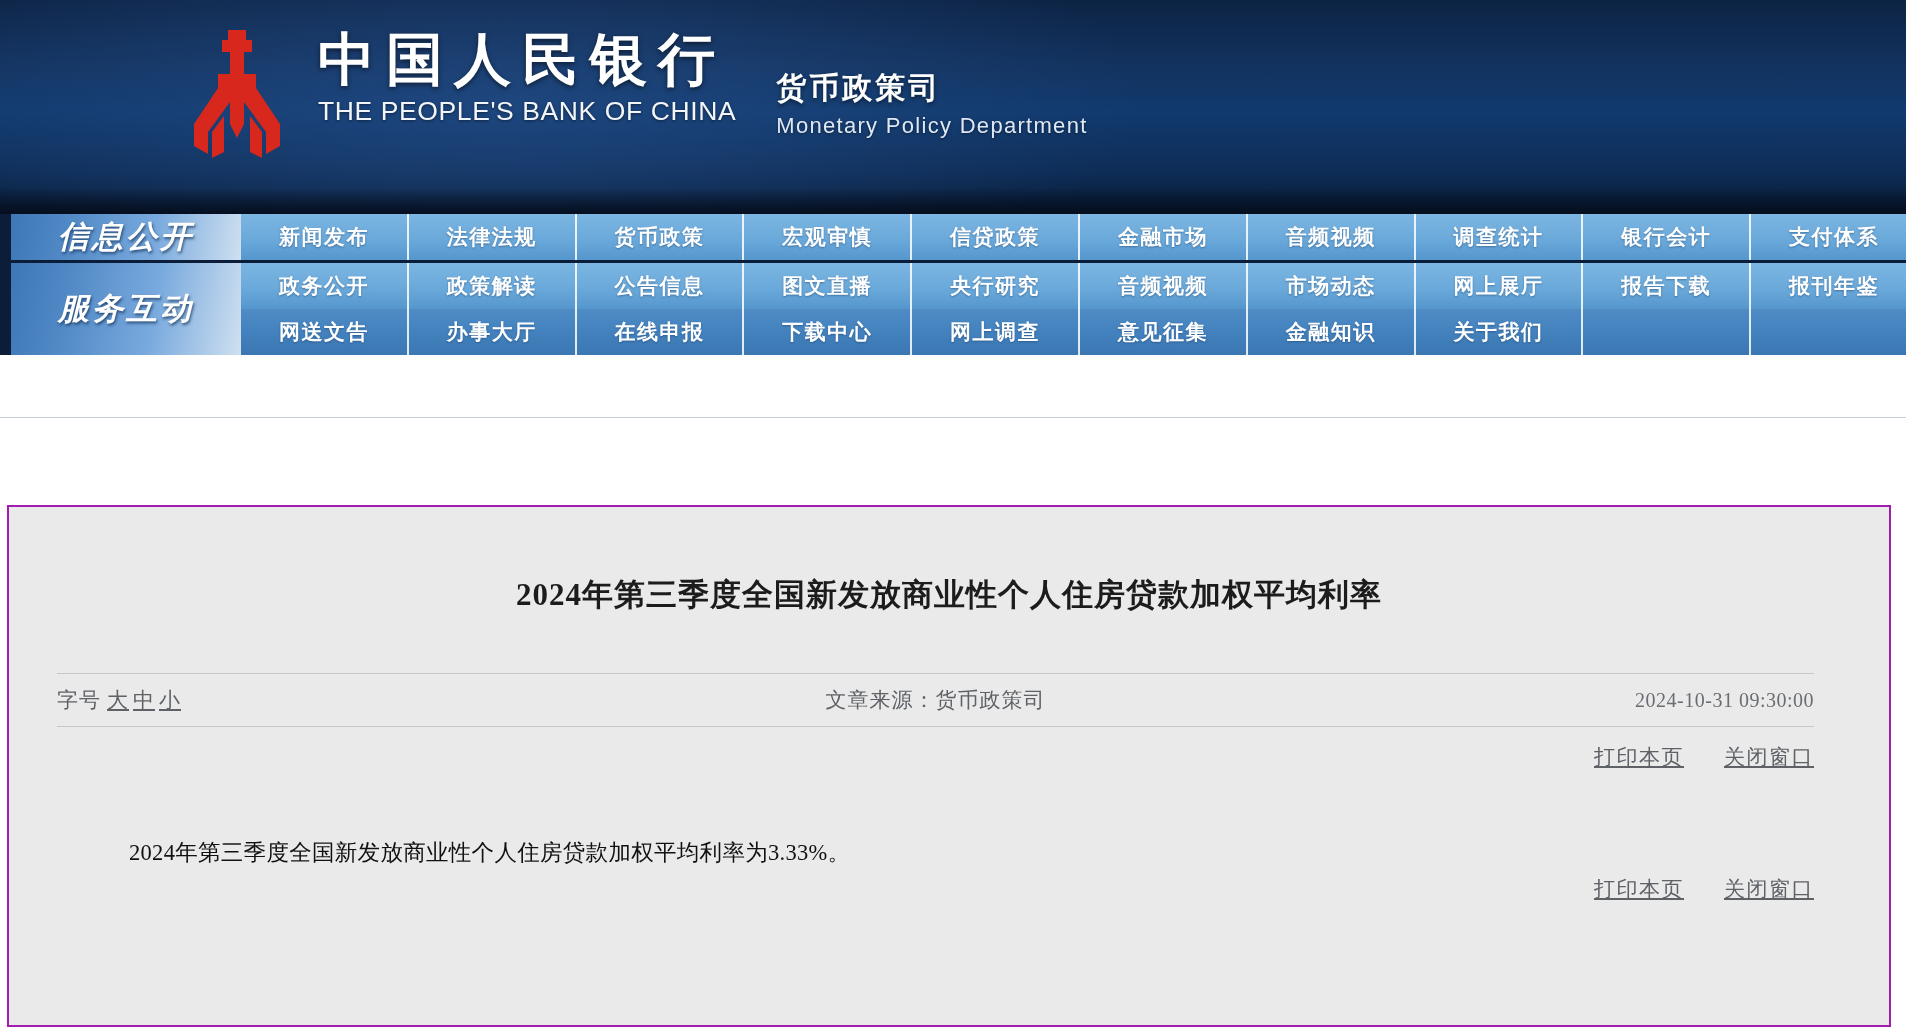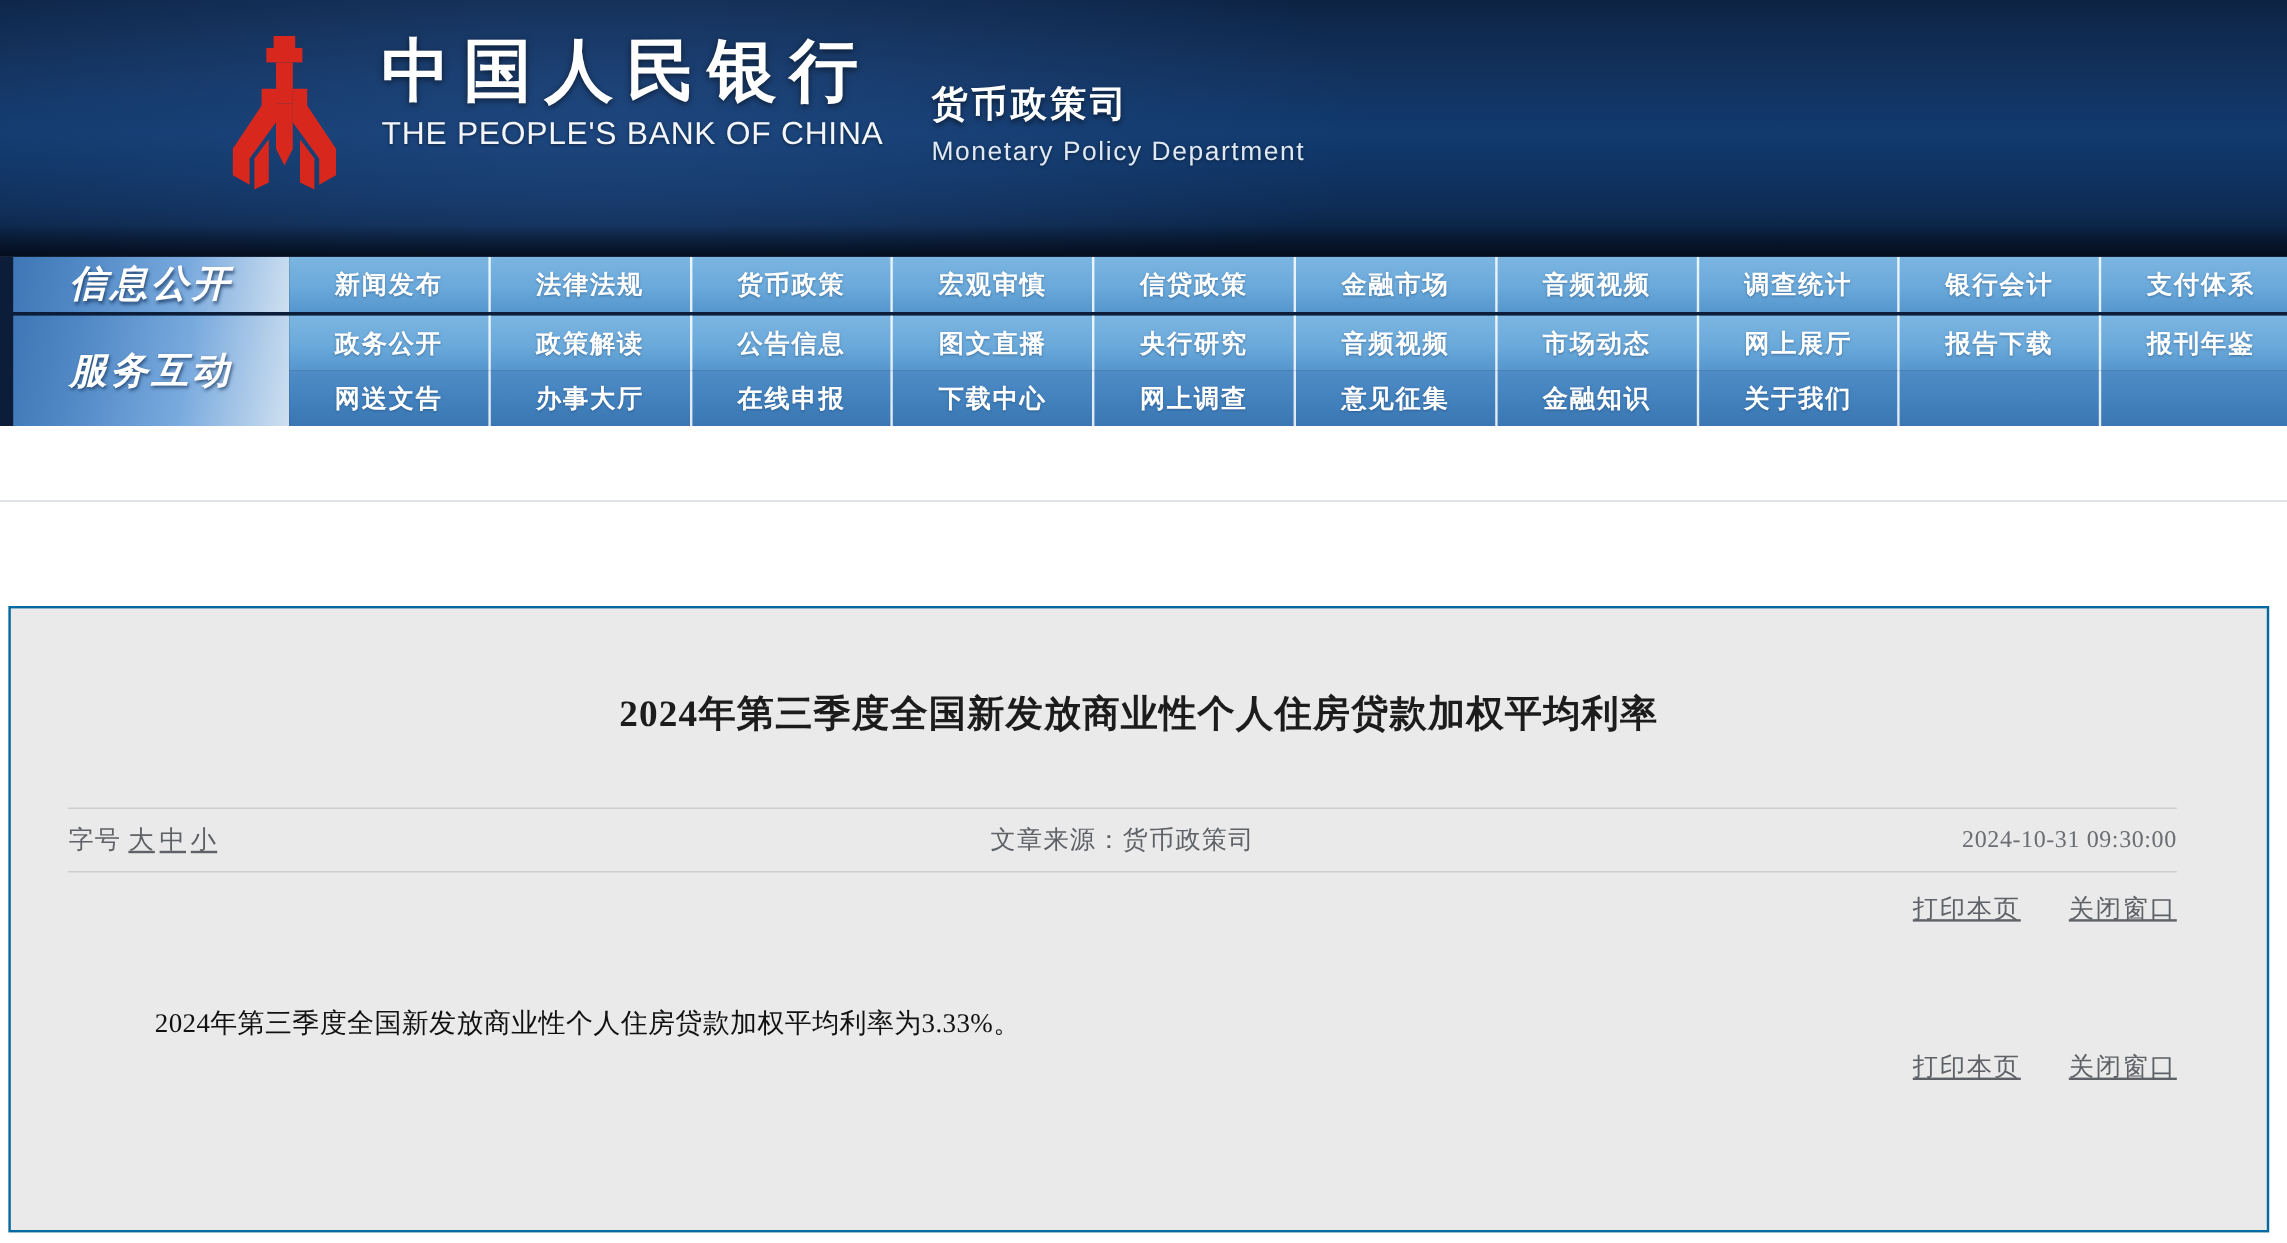--- a/index.html
+++ b/index.html
@@ -153,21 +153,21 @@
   .adv-search{
     margin-left:22px;
     color:#3a3a3a;font-size:20px;letter-spacing:1px;cursor:pointer;
   }
 
   
   .card{
     position:absolute;left:7px;top:505px;
     width:1884px;height:522px;
     background:#eaeaea;
-    border:2px solid #0369a1;
+    border:2px solid #a21caf;
     box-sizing:border-box;
   }
   .art-title{
     margin:68px 120px 0 120px;
     text-align:center;
     color:#1c1c1c;
     font-size:31px;
     font-weight:700;
     letter-spacing:1px;
     line-height:40px;

